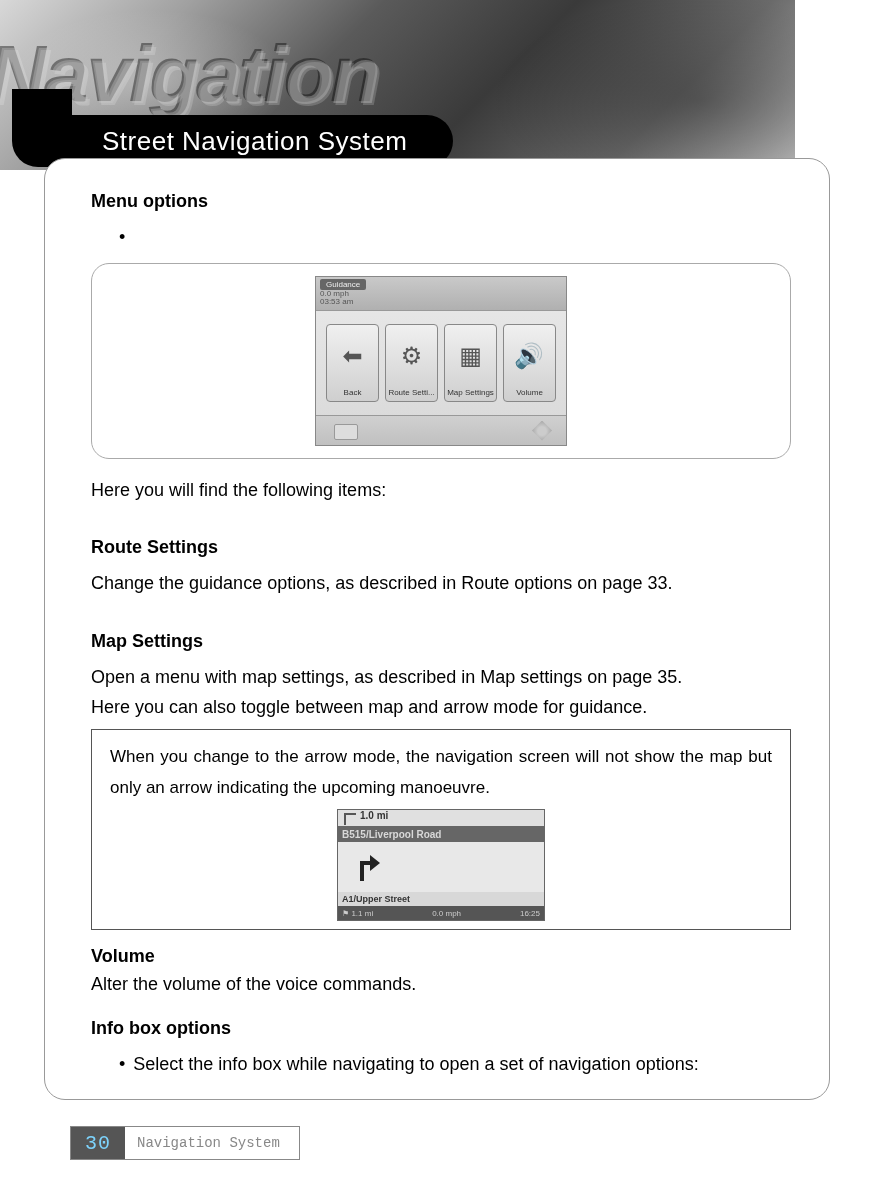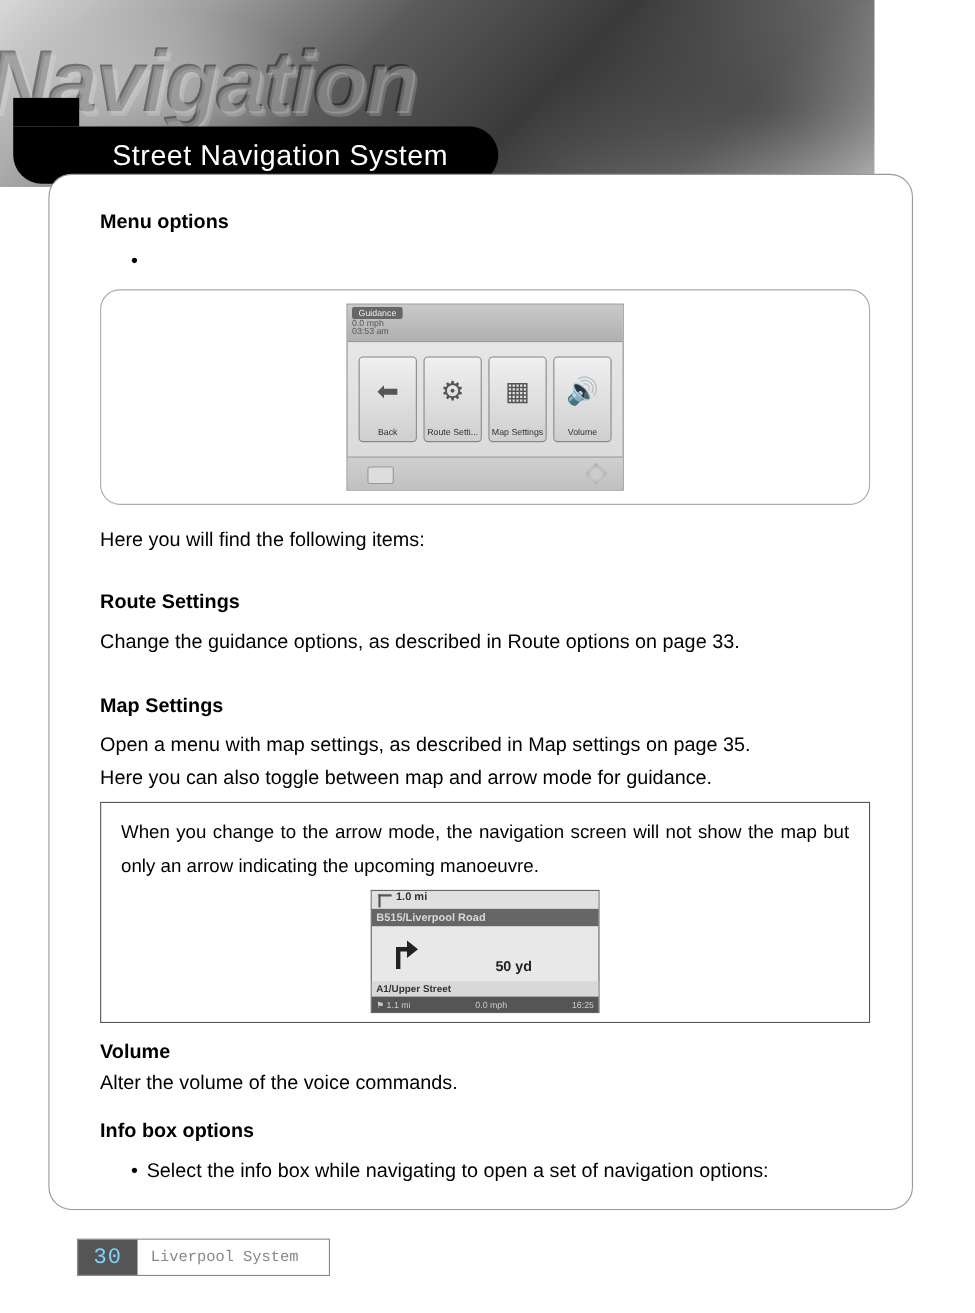--- a/index.html
+++ b/index.html
@@ -313,21 +313,20 @@
     <div class="note-text">When you change to the arrow mode, the navigation screen will not show the map but only an arrow indicating the upcoming manoeuvre.</div>
     <div class="arrow-screen">
       <div class="arrow-top">1.0 mi</div>
       <div class="arrow-road">B515/Liverpool Road</div>
       <div class="arrow-main">
         <div class="arrow-icon-box">
           <svg viewBox="0 0 36 36">
               <path d="M14 32 L14 12 L24 12 L24 6 L34 14 L24 22 L24 16 L18 16 L18 32 Z" fill="#222"></path>
             </svg>
         </div>
-        <div class="arrow-dist">50 yd</div>
       </div>
       <div class="arrow-cur">A1/Upper Street</div>
       <div class="arrow-status">
         <span>1.1 mi</span>
         <span>0.0 mph</span>
         <span>16:25</span>
       </div>
     </div>
   </div>
 
@@ -337,14 +336,14 @@
   <div class="h3" style="margin-top:18px">Info box options</div>
   <div class="bullet-row">
     <span class="bullet-dot">•</span>
     <span>Select the info box while navigating to open a set of navigation options:</span>
   </div>
 
 </div>
 
 <div class="page-footer">
   <div class="page-num">30</div>
-  <div class="page-label">Liverpool System</div>
+  <div class="page-label">Navigation System</div>
 </div>
 
 </body></html>

